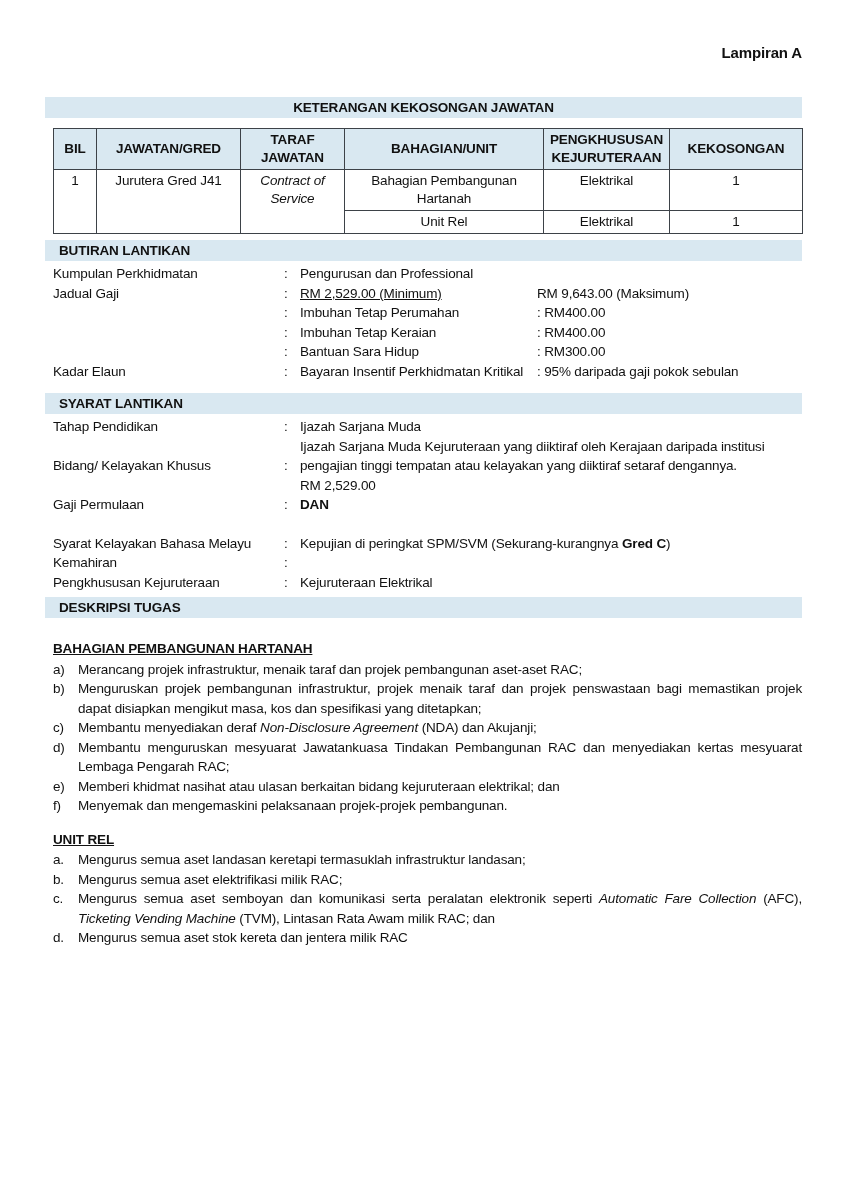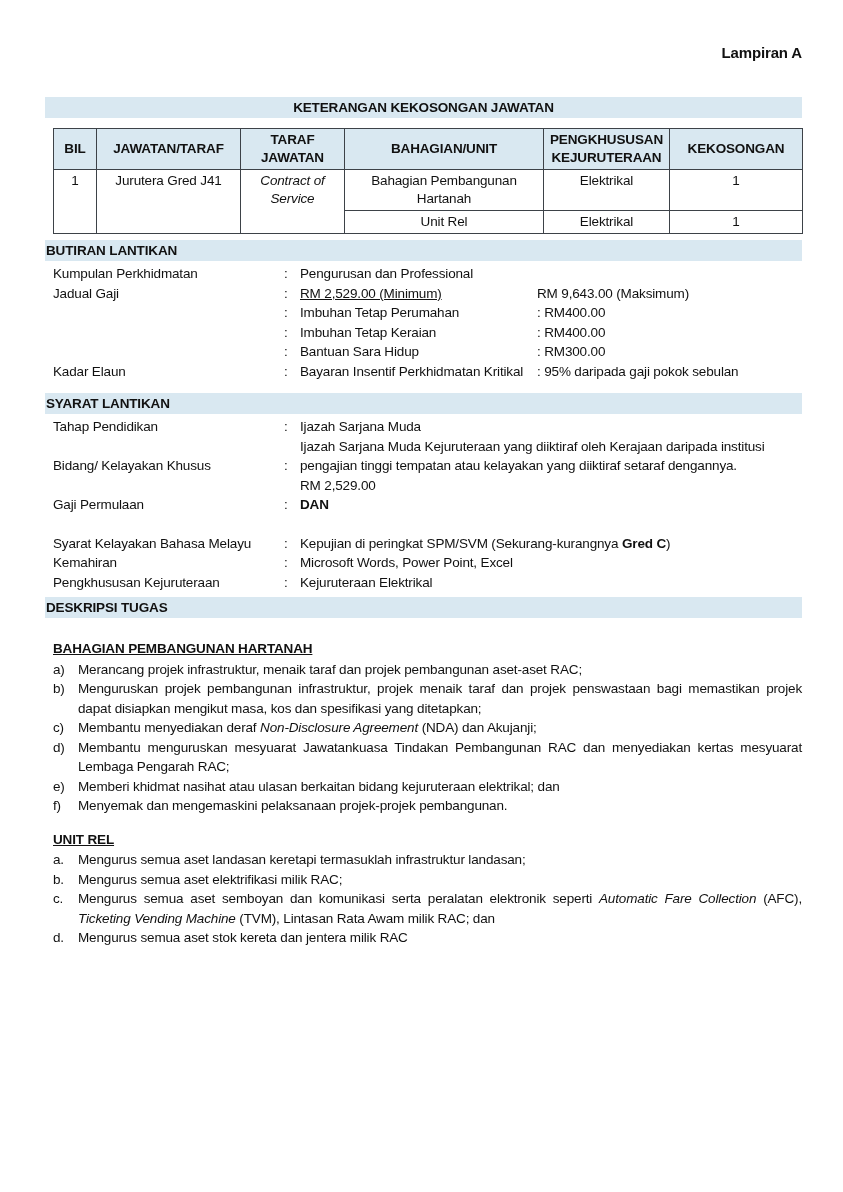--- a/index.html
+++ b/index.html
@@ -29,21 +29,21 @@
     text-align: right;
     font-weight: bold;
     font-size: 15px;
   }
   .bar {
     background: var(--accent);
     font-weight: bold;
     font-size: 13.5px;
     line-height: 21px;
     height: 21px;
-    padding: 0 1px;
+    padding: 0 14px;
     white-space: nowrap;
     overflow: hidden;
   }
   .title-bar { margin-top: 36px; text-align: center; }
   .vtable {
     margin-top: 10px;
     margin-left: 8px;
     width: 749px;
     table-layout: fixed;
     border-collapse: collapse;
@@ -118,21 +118,21 @@
         <col style="width:43px">
           <col style="width:144px">
           <col style="width:104px">
         <col style="width:199px">
           <col style="width:126px">
           <col style="width:133px">
       </colgroup>
       <thead>
         <tr>
           <th>BIL</th>
-          <th>JAWATAN/TARAF</th>
+          <th>JAWATAN/GRED</th>
           <th>TARAF JAWATAN</th>
           <th>BAHAGIAN/UNIT</th>
           <th>PENGKHUSUSAN KEJURUTERAAN</th>
           <th>KEKOSONGAN</th>
         </tr>
       </thead>
       <tbody>
         <tr class="subrow1">
           <td rowspan="2">1</td>
           <td rowspan="2">Jurutera Gred J41</td>
@@ -219,23 +219,20 @@
         <div class="kv-row">
           <div class="kv-label">Syarat Kelayakan Bahasa Melayu</div>
           <span class="kv-colon">:</span>
           <div class="kv-value">
             <div><span>Kepujian di peringkat SPM/SVM (Sekurang-kurangnya </span><span class="bd">Gred C</span><span>)</span></div>
           </div>
         </div>
         <div class="kv-row">
           <div class="kv-label">Kemahiran</div>
           <span class="kv-colon">:</span>
-          <div class="kv-value">
-            <div><span>Microsoft Words, Power Point, Excel</span></div>
-          </div>
         </div>
         <div class="kv-row">
           <div class="kv-label">Pengkhususan Kejuruteraan</div>
           <span class="kv-colon">:</span>
           <div class="kv-value">
             <div><span>Kejuruteraan Elektrikal</span></div>
           </div>
         </div>
       </div>
 

